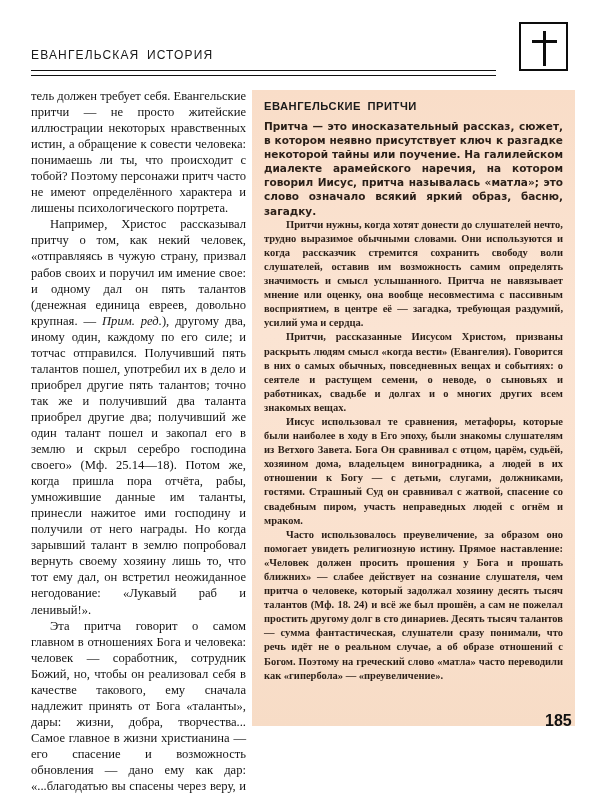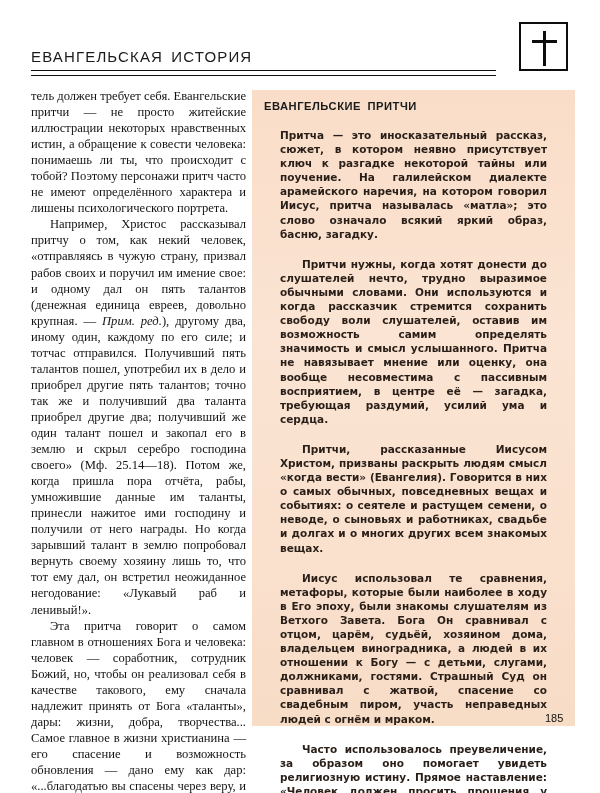--- a/index.html
+++ b/index.html
@@ -22,21 +22,21 @@
     width: 600px;
     height: 793px;
   }
 
   
   .running-head {
     position: absolute;
     left: 31px;
     top: 48px;
     font-family: "Liberation Sans", "DejaVu Sans", sans-serif;
-    font-size: 15px;
+    font-size: 12px;
     letter-spacing: 1.15px;
     word-spacing: 3px;
     color: #1a1a1a;
     white-space: nowrap;
   }
   .head-rule {
     position: absolute;
     left: 31px;
     top: 70px;
     width: 465px;
@@ -131,34 +131,35 @@
   .sidebar-body {
     font-family: "DejaVu Sans", "Liberation Sans", sans-serif;
     font-size: 10.5px;
     line-height: 14.1px;
     text-align: justify;
     text-justify: inter-word;
     color: #2a1f18;
     font-weight: 600;
   }
   .sidebar-body p {
-    margin: 16px;
+    margin: 0;
   }
   .sidebar-body p.ind {
     text-indent: 22px;
+    font-family: Liberation Serif, serif;
   }
 
   
   .folio {
     position: absolute;
     left: 545px;
     top: 712px;
     font-family: "Liberation Sans", "DejaVu Sans", sans-serif;
-    font-size: 11px;
-    font-weight: normal;
+    font-size: 16px;
+    font-weight: bold;
     color: #111;
   }
 </style>
 </head>
 <body>
 
 <div class="page">
 
   <div class="running-head">ЕВАНГЕЛЬСКАЯ ИСТОРИЯ</div>
 

